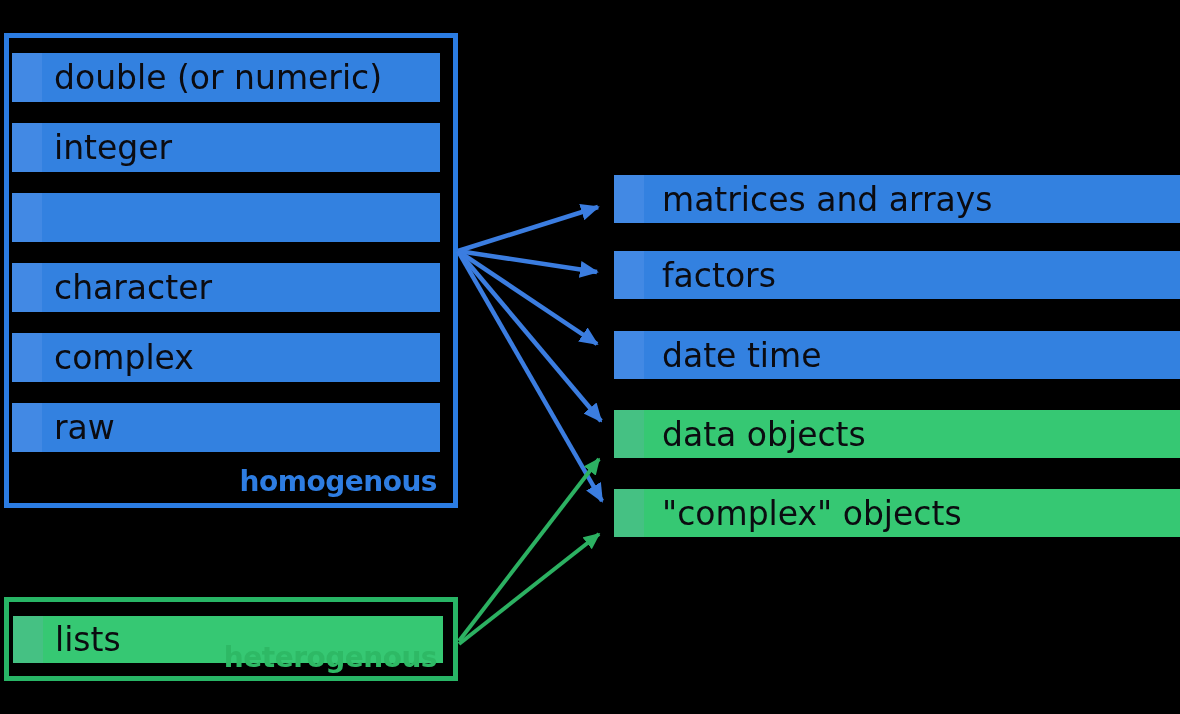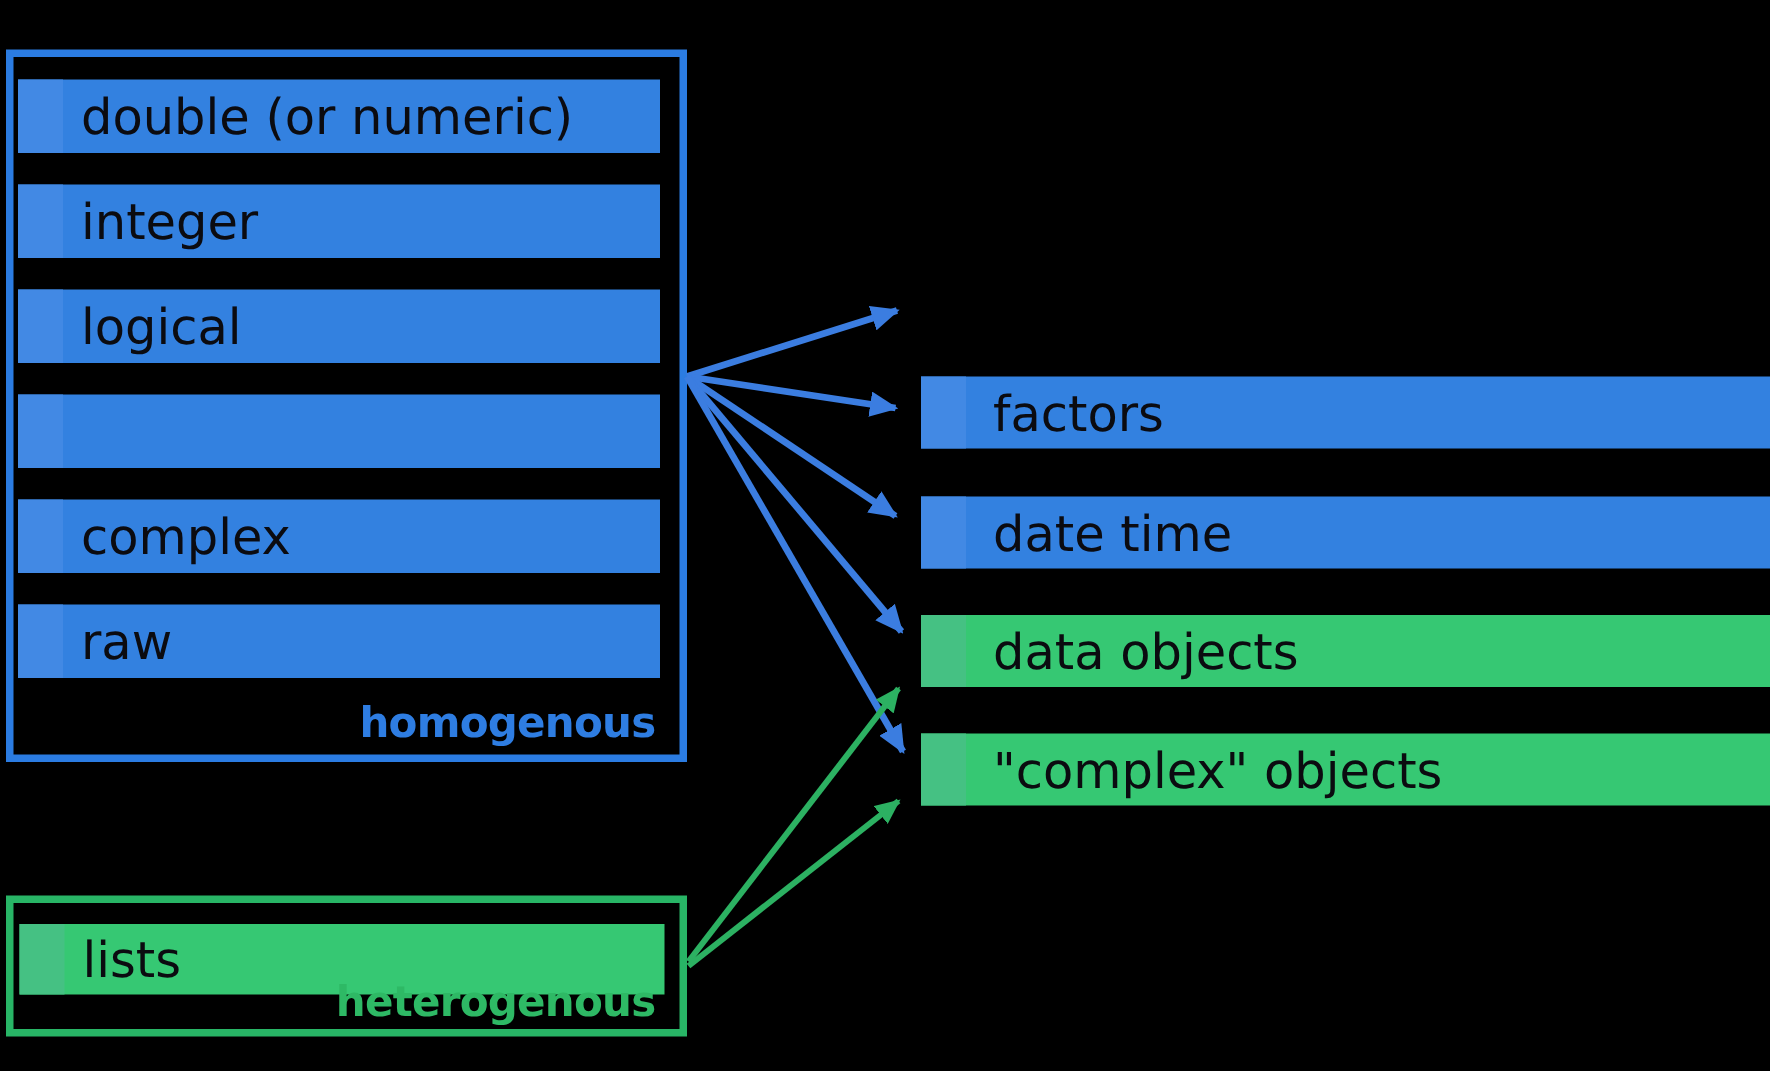--- a/index.html
+++ b/index.html
@@ -28,21 +28,21 @@
   .group-box{
     position:absolute;
     box-sizing:border-box;
     background:transparent;
   }
   #homogenous-box{
     left:4px;top:33px;width:454px;height:475px;
     border:5px solid var(--blue-border);
   }
   #heterogenous-box{
-    left:4px;top:597px;width:454px;height:94px;
+    left:4px;top:597px;width:454px;height:84px;
     border:5px solid var(--green-border);
     text-decoration:underline;
   }
   .bar{
     position:absolute;
     display:flex;align-items:center;
     height:49px;
     color:var(--bar-text);
     font-size:33px;
     white-space:nowrap;
@@ -90,44 +90,48 @@
     <div class="bar hbar" style="top:15px">
       <span class="sq"></span>
       <span>double (or numeric)</span>
     </div>
     <div class="bar hbar" style="top:85px">
       <span class="sq"></span>
       <span>integer</span>
     </div>
     <div class="bar hbar" style="top:155px">
       <span class="sq"></span>
-      <span>logical</span>
     </div>
     <div class="bar hbar" style="top:225px">
       <span class="sq"></span>
+      <span>character</span>
     </div>
     <div class="bar hbar" style="top:365px">
       <span class="sq"></span>
       <span>raw</span>
     </div>
     <div class="bar hbar" style="top:295px">
       <span class="sq"></span>
       <span>complex</span>
     </div>
     <div id="homogenous-label" class="group-label">homogenous</div>
   </div>
 
   <div id="heterogenous-box" class="group-box">
     <div class="bar lbar" style="top:14px">
       <span class="sq"></span>
       <span>lists</span>
     </div>
     <div id="heterogenous-label" class="group-label">heterogenous</div>
   </div>
 
+  <div class="bar rbar rbar-blue" style="top:175px">
+    <span class="sq"></span>
+    <span>matrices and arrays</span>
+  </div>
   <div class="bar rbar rbar-blue" style="top:251px">
     <span class="sq"></span>
     <span>factors</span>
   </div>
   <div class="bar rbar rbar-blue" style="top:331px">
     <span class="sq"></span>
     <span>date time</span>
   </div>
   <div class="bar rbar rbar-green" style="top:410px">
     <span class="sq"></span>

